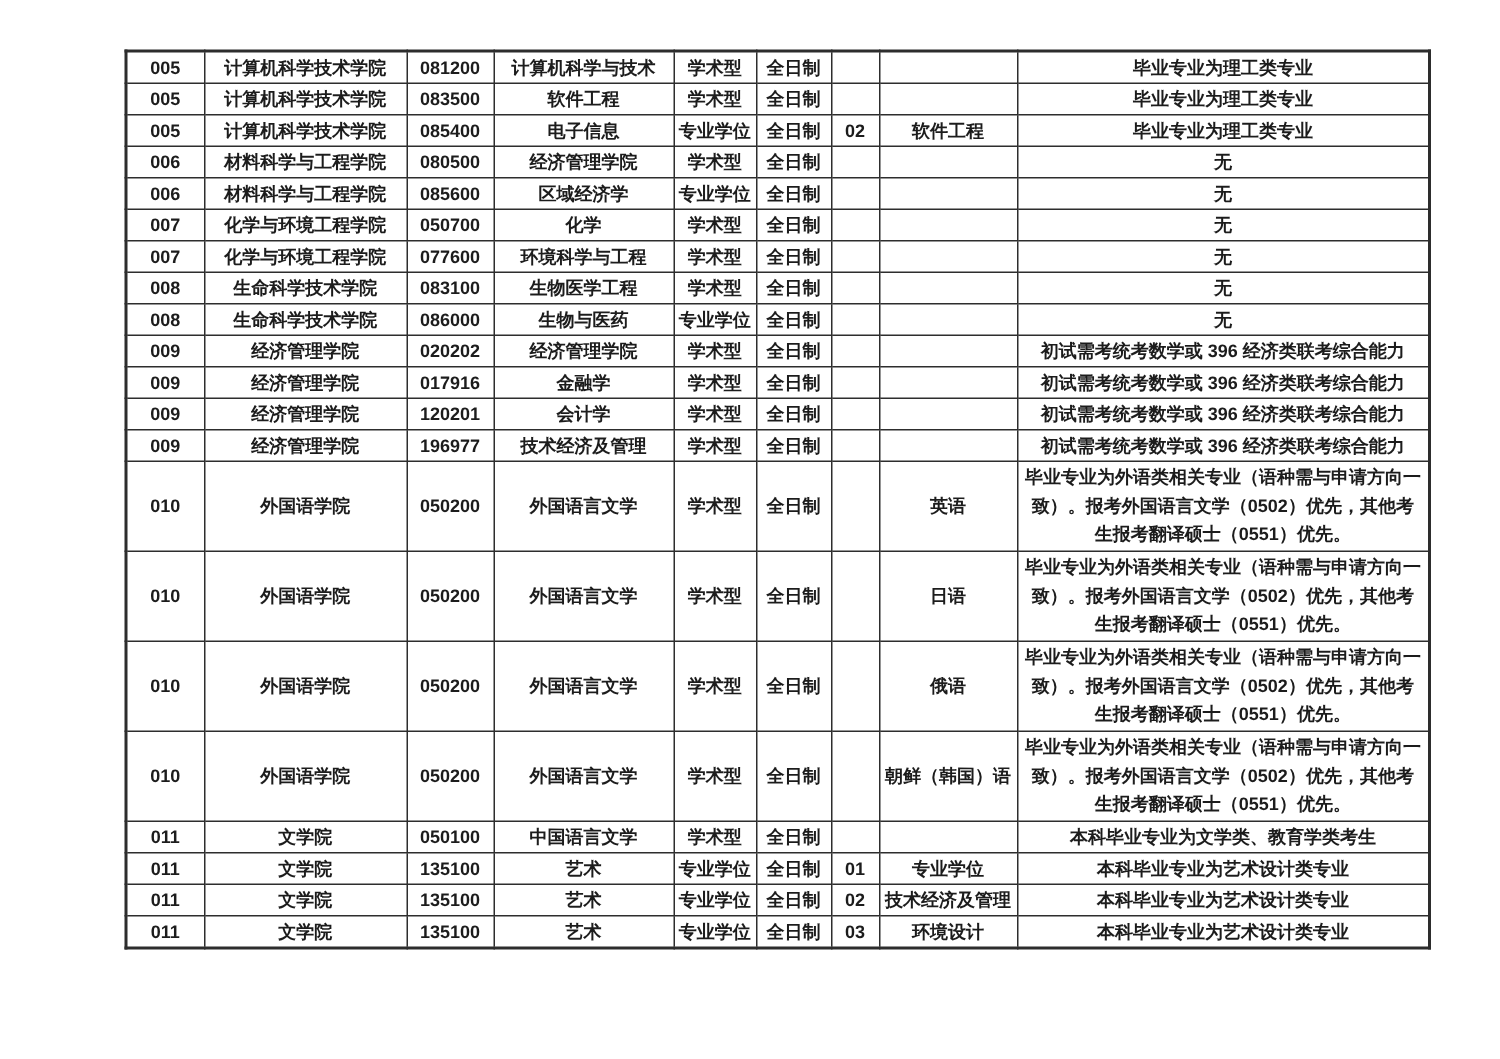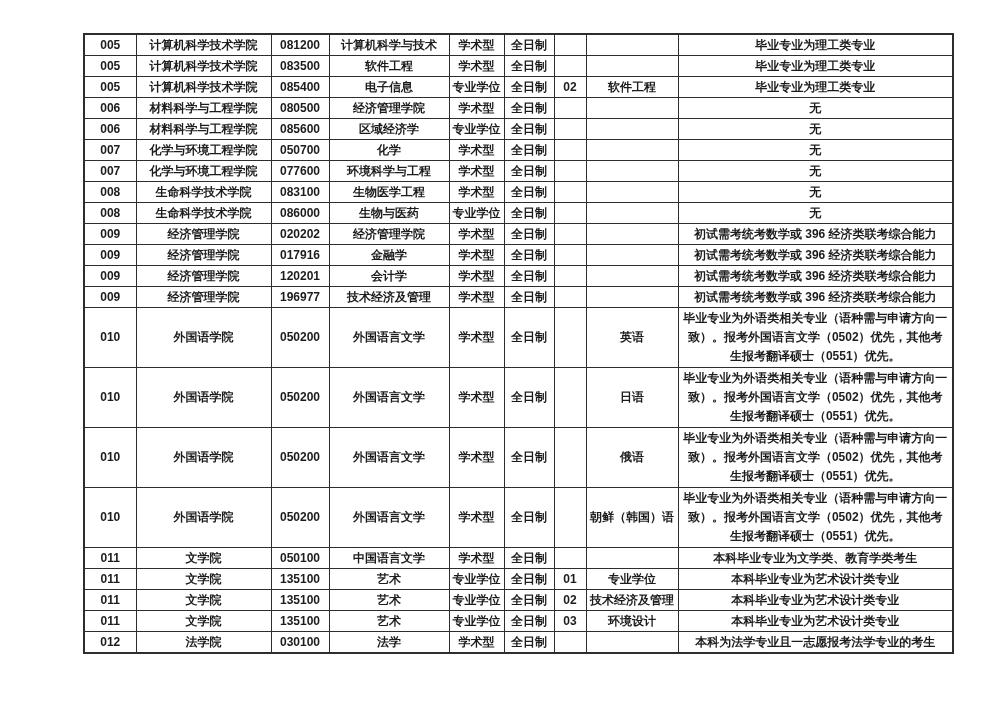--- a/index.html
+++ b/index.html
@@ -295,26 +295,15 @@
           <td>011</td>
           <td>文学院</td>
           <td>135100</td>
           <td>艺术</td>
           <td>专业学位</td>
           <td>全日制</td>
           <td>03</td>
           <td>环境设计</td>
           <td class="remark-cell">本科毕业专业为艺术设计类专业</td>
         </tr>
-        <tr>
-          <td>012</td>
-          <td>法学院</td>
-          <td>030100</td>
-          <td>法学</td>
-          <td>学术型</td>
-          <td>全日制</td>
-          <td></td>
-          <td></td>
-          <td class="remark-cell">本科为法学专业且一志愿报考法学专业的考生</td>
-        </tr>
       </tbody>
   </table>
 </div>
 
 </body></html>

